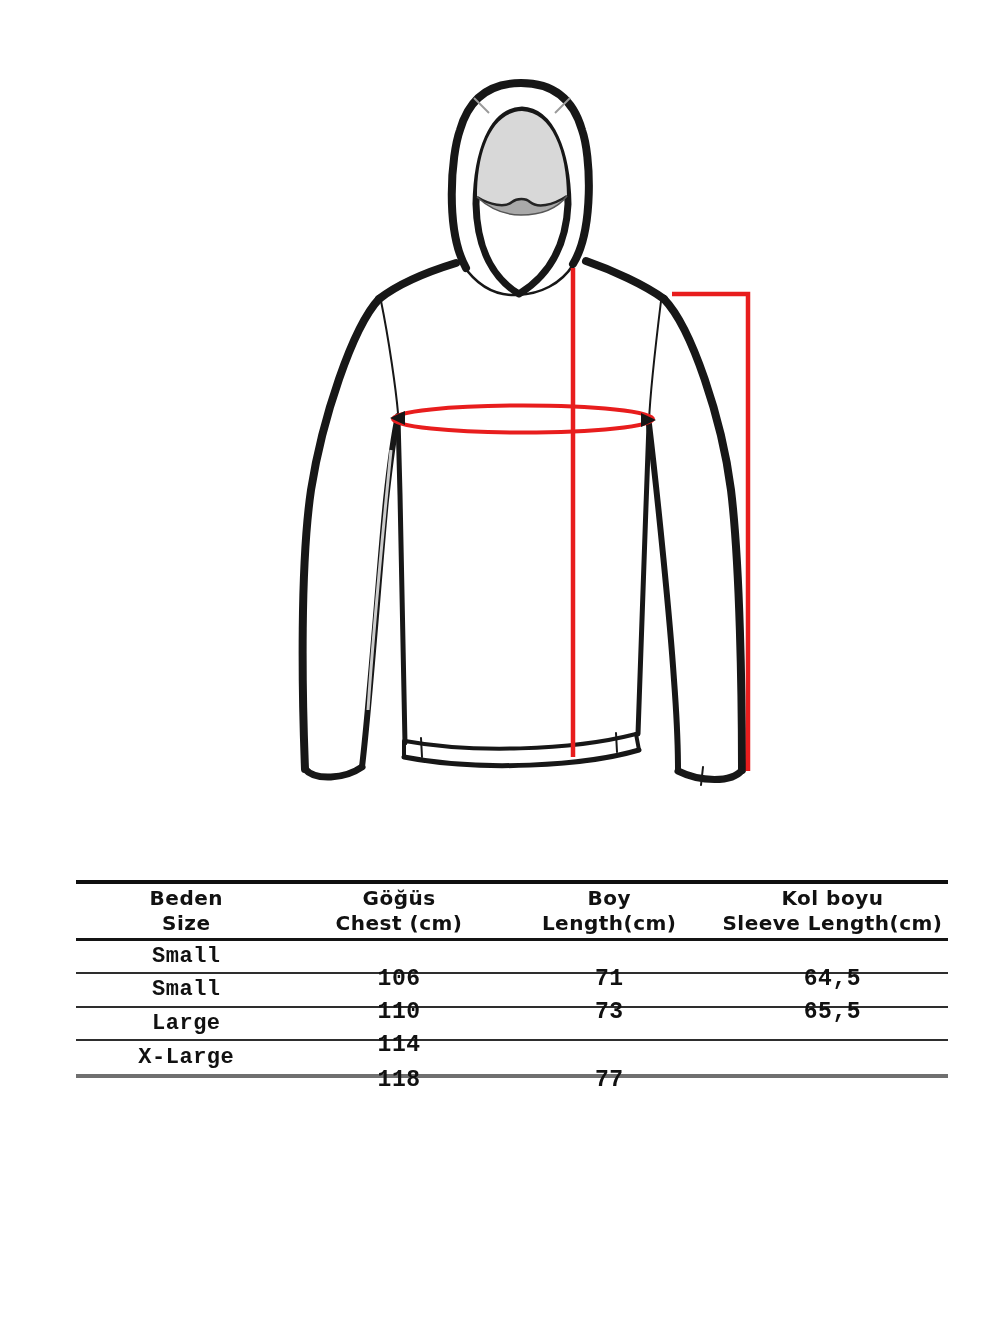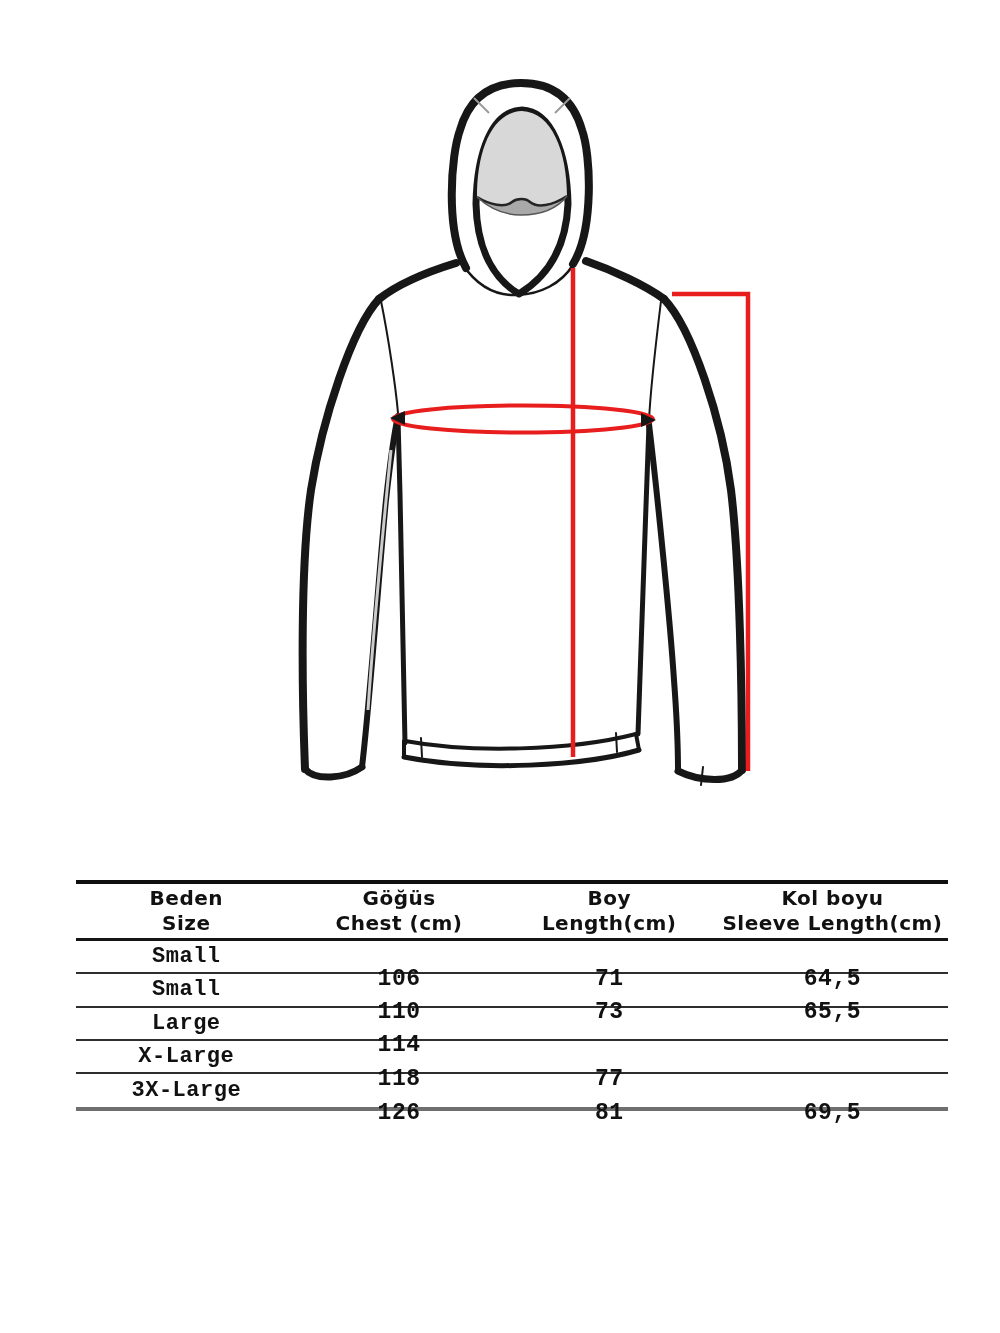--- a/index.html
+++ b/index.html
@@ -152,21 +152,15 @@
       <div class="td c-num col-2">114</div>
     </div>
 
     <div class="t-row">
       <div class="td c-size col-1">X-Large</div>
       <div class="td c-num col-2">118</div>
       <div class="td c-num col-3">77</div>
     </div>
 
 
-    <div class="t-row">
-      <div class="td c-size col-1">3X-Large</div>
-      <div class="td c-num col-2">126</div>
-      <div class="td c-num col-3">81</div>
-      <div class="td c-num col-4">69,5</div>
-    </div>
 
   </div>
 </div>
 
 </body></html>

